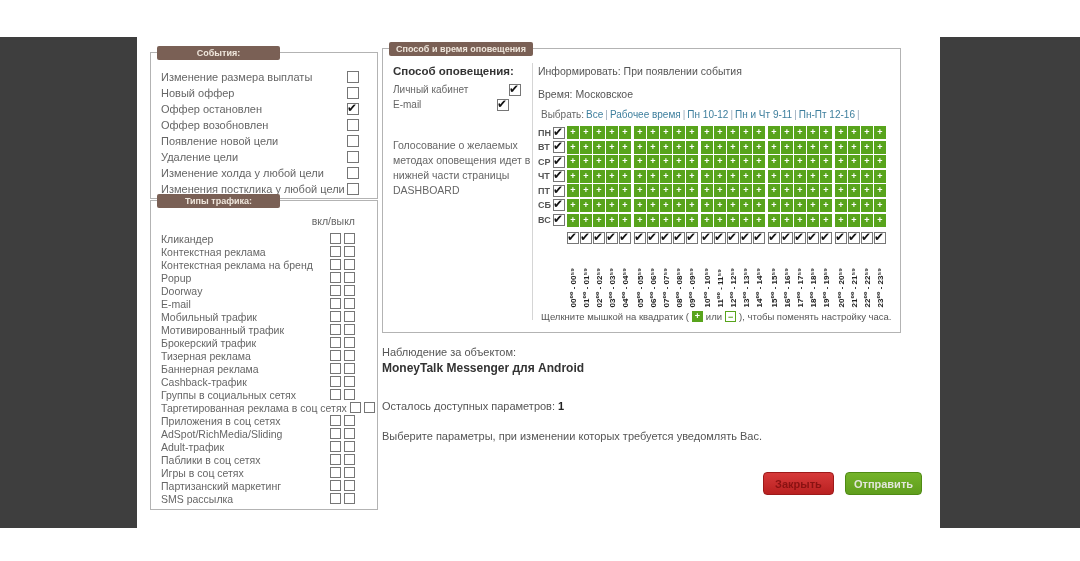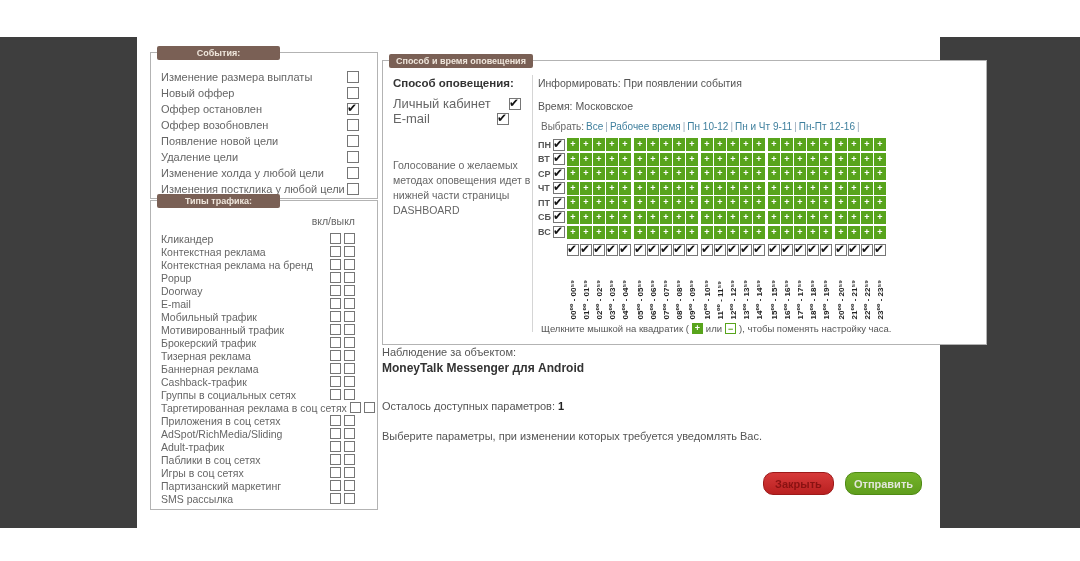--- a/index.html
+++ b/index.html
@@ -27,27 +27,27 @@
   .ev-label{flex:1;font-size:11px;color:#666;}
 
   
   .fs-traffic{left:13px;top:200px;width:228px;height:310px;}
   .onoff{text-align:right;padding:14px 22px 5px 0;font-size:10.5px;color:#666;}
   .tr-row{display:flex;align-items:center;height:13px;padding:0 22px 0 10px;font-size:10.5px;}
   .tr-label{flex:1;color:#666;white-space:nowrap;}
   .tr-row .cb{margin-left:3px;}
 
   
-  .fs-notify{left:245px;top:60px;width:605px;height:285px;}
+  .fs-notify{left:245px;top:48px;width:519px;height:285px;}
   .notify-left{position:absolute;left:10px;top:16px;width:140px;}
   .method-title{font-size:11.5px;font-weight:bold;color:#333;margin-bottom:7px;}
-  .m-row{display:flex;align-items:center;height:15px;font-size:13px;color:#666;width:128px;}
+  .m-row{display:flex;height:15px;font-size:10px;color:#666;width:128px;}
   .m-row.r2{width:116px;}
   .m-row .cb{margin-left:auto;}
-  .voting-note{margin-top:32px;font-size:10.5px;color:#666;line-height:15px;width:142px;}
+  .voting-note{margin-top:24px;font-size:10.5px;color:#666;line-height:15px;width:142px;}
   .vdivider{position:absolute;left:149px;top:14px;bottom:12px;width:1px;background:#d5d5d5;}
 
   .notify-right{position:absolute;left:155px;top:0;width:396px;height:100%;}
   .inform{position:absolute;top:16px;left:0;font-size:10.5px;color:#555;}
   .timezone{position:absolute;top:39px;left:0;font-size:10.5px;color:#555;}
   .select-row{position:absolute;top:60px;left:3px;font-size:10px;color:#666;}
   .select-row .lnk{color:#3e7f9d;cursor:pointer;margin:0 2px;}
   .select-row .sep{color:#9ab;}
 
   .daygrid{position:absolute;top:77px;left:0;}
@@ -70,21 +70,21 @@
   .sq{width:11px;height:11px;line-height:10px;text-align:center;font-weight:bold;box-sizing:border-box;flex:none;cursor:pointer;}
   .sq.plus{background:#58a41c;color:#fff;font-size:9px;}
   .sq.minus{background:#fff;border:1px solid #58a41c;color:#58a41c;font-size:9px;}
 
   
   .watch-label{position:absolute;left:245px;top:346px;font-size:11px;color:#555;text-align:right;}
   .watch-object{position:absolute;left:245px;top:361px;font-size:12px;font-weight:bold;color:#333;}
   .params{position:absolute;left:245px;top:400px;font-size:11px;color:#555;}
   .params b{color:#222;}
   .instruction{position:absolute;left:245px;top:430px;font-size:11px;color:#555;}
-  .btn{position:absolute;top:472px;height:23px;border-radius:10px;font-size:11px;font-weight:bold;
+  .btn{position:absolute;top:472px;height:23px;border-radius:4px;font-size:11px;font-weight:bold;
        font-family:"Liberation Sans","DejaVu Sans",sans-serif;cursor:pointer;}
   .btn-close{left:626px;width:71px;background:linear-gradient(#d63a3a,#b92020);border:1px solid #9d1a1a;color:#8a1212;}
   .btn-send{left:708px;width:77px;background:linear-gradient(#74b32a,#5f9e1c);border:1px solid #4f8a14;color:#e2e6da;}
 </style>
 </head>
 <body>
 
 <div class="stage">
   <div class="dim dim-left"></div>
   <div class="dim dim-right"></div>

